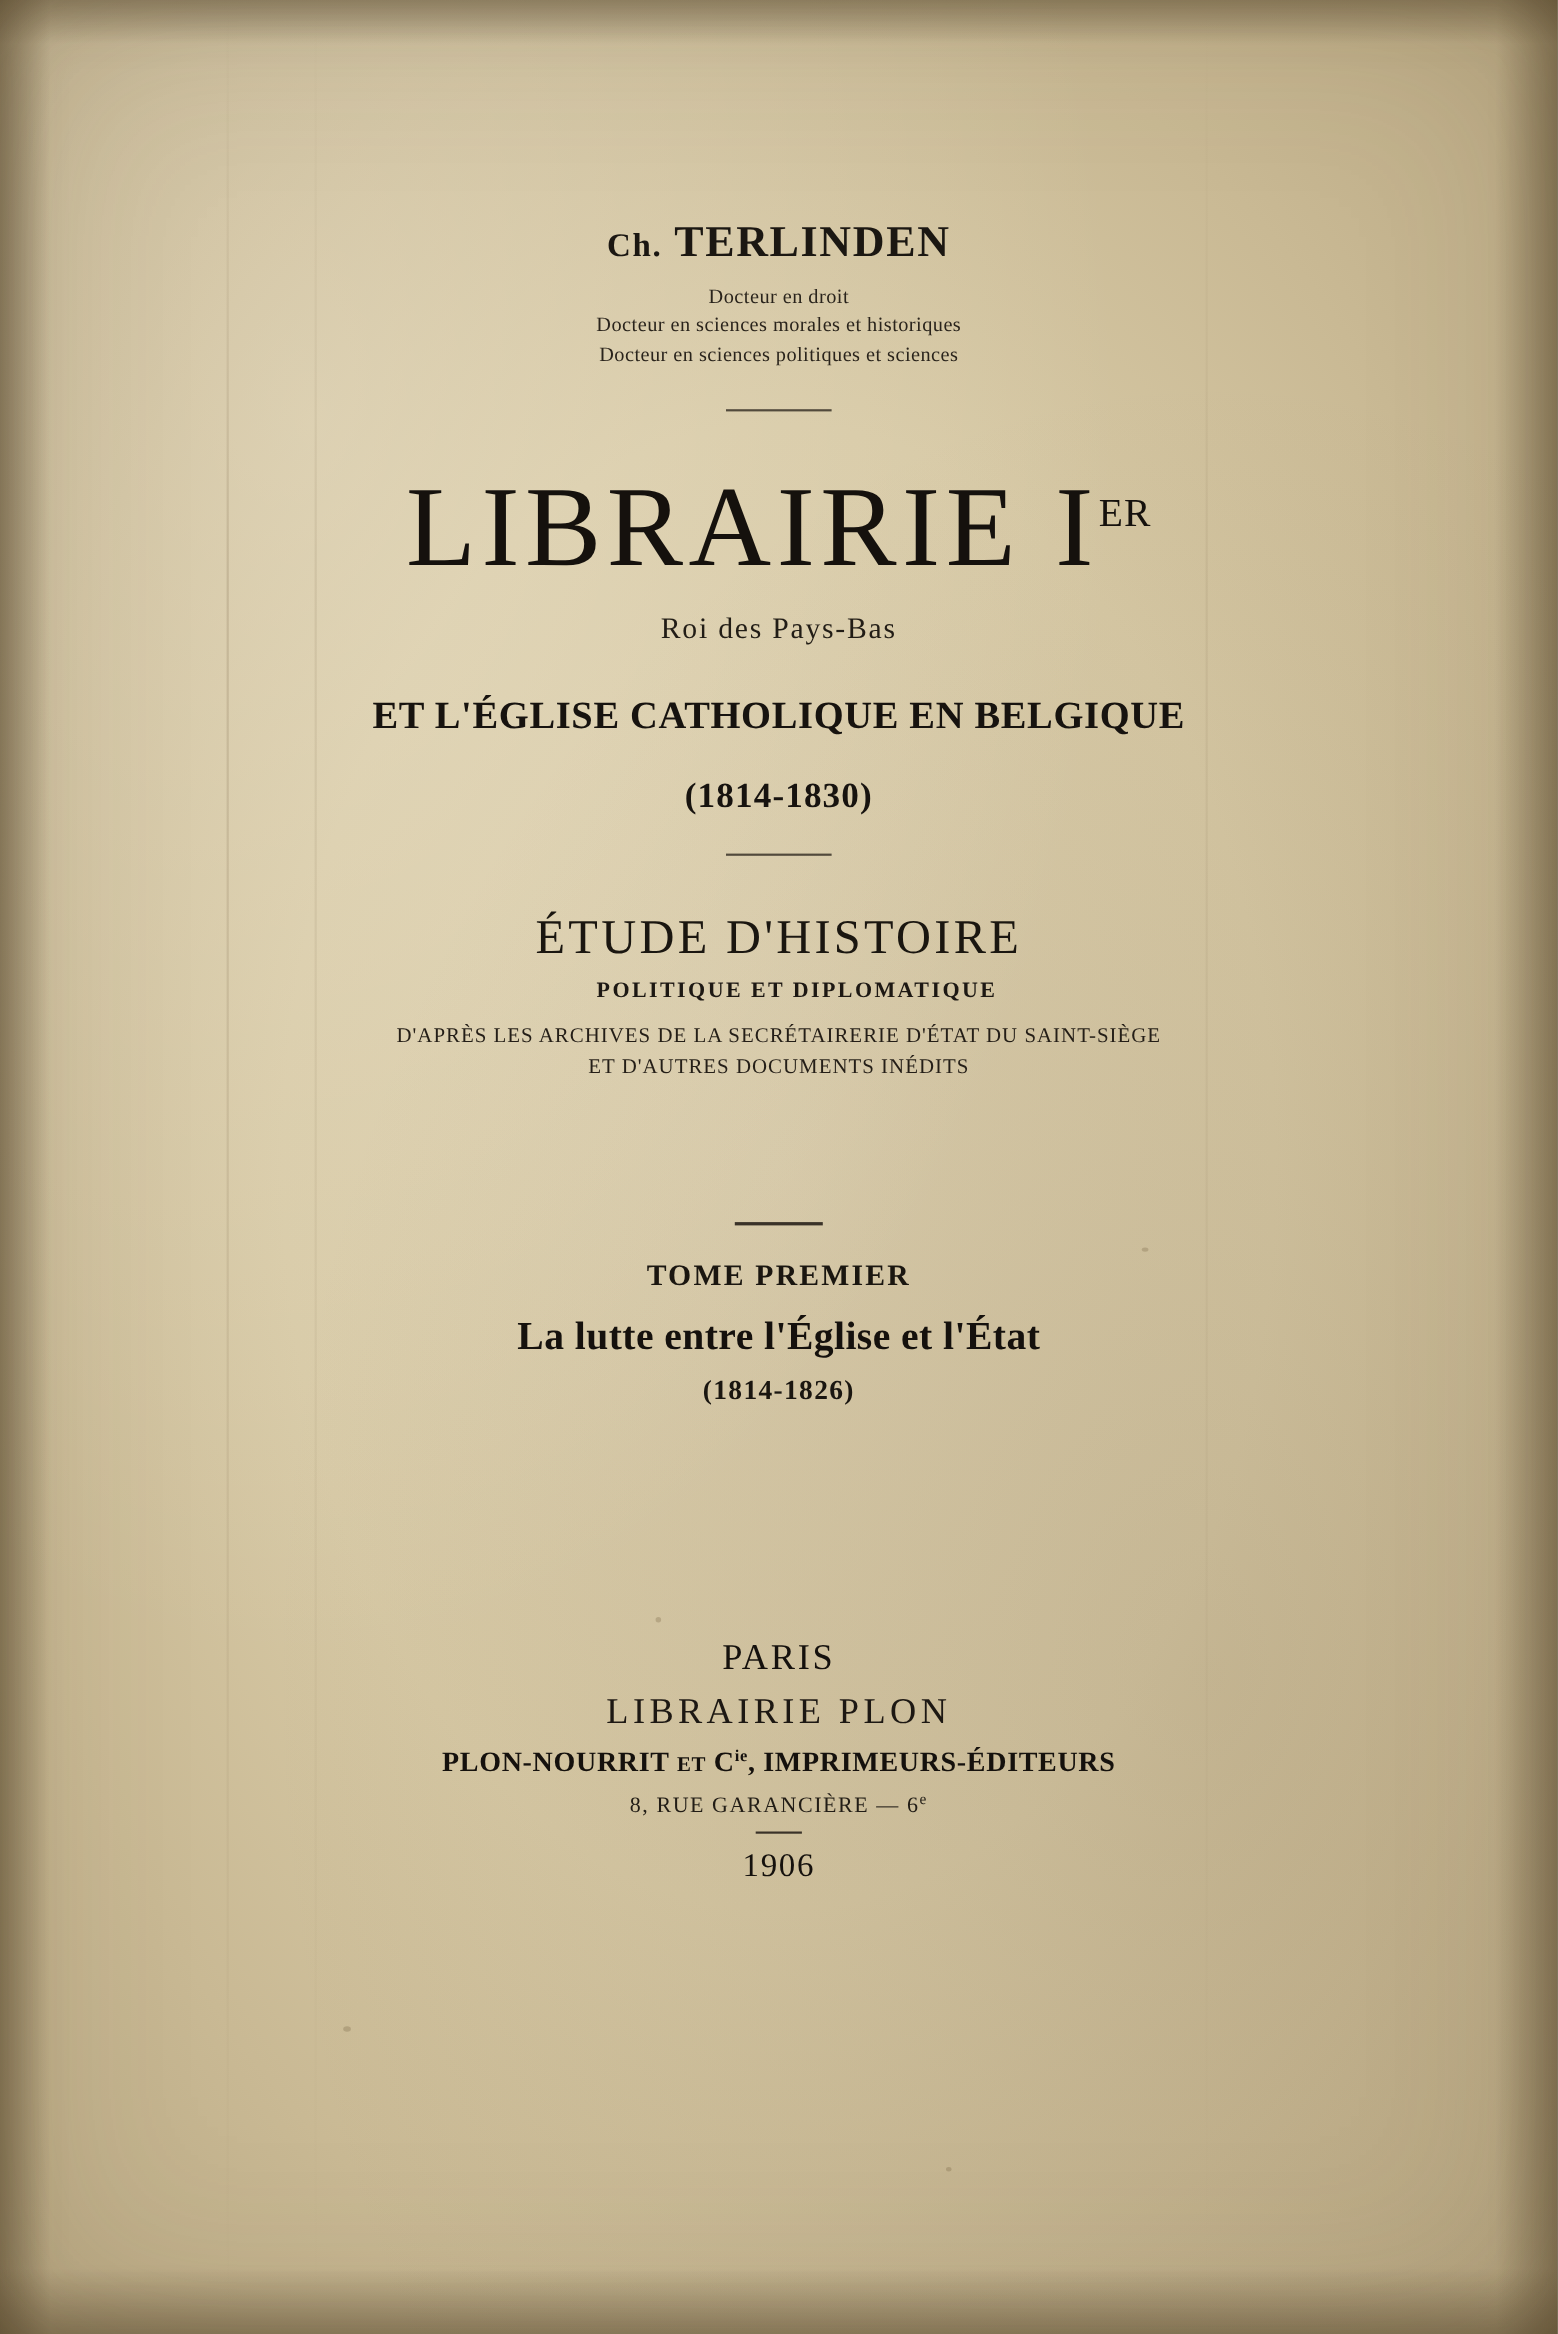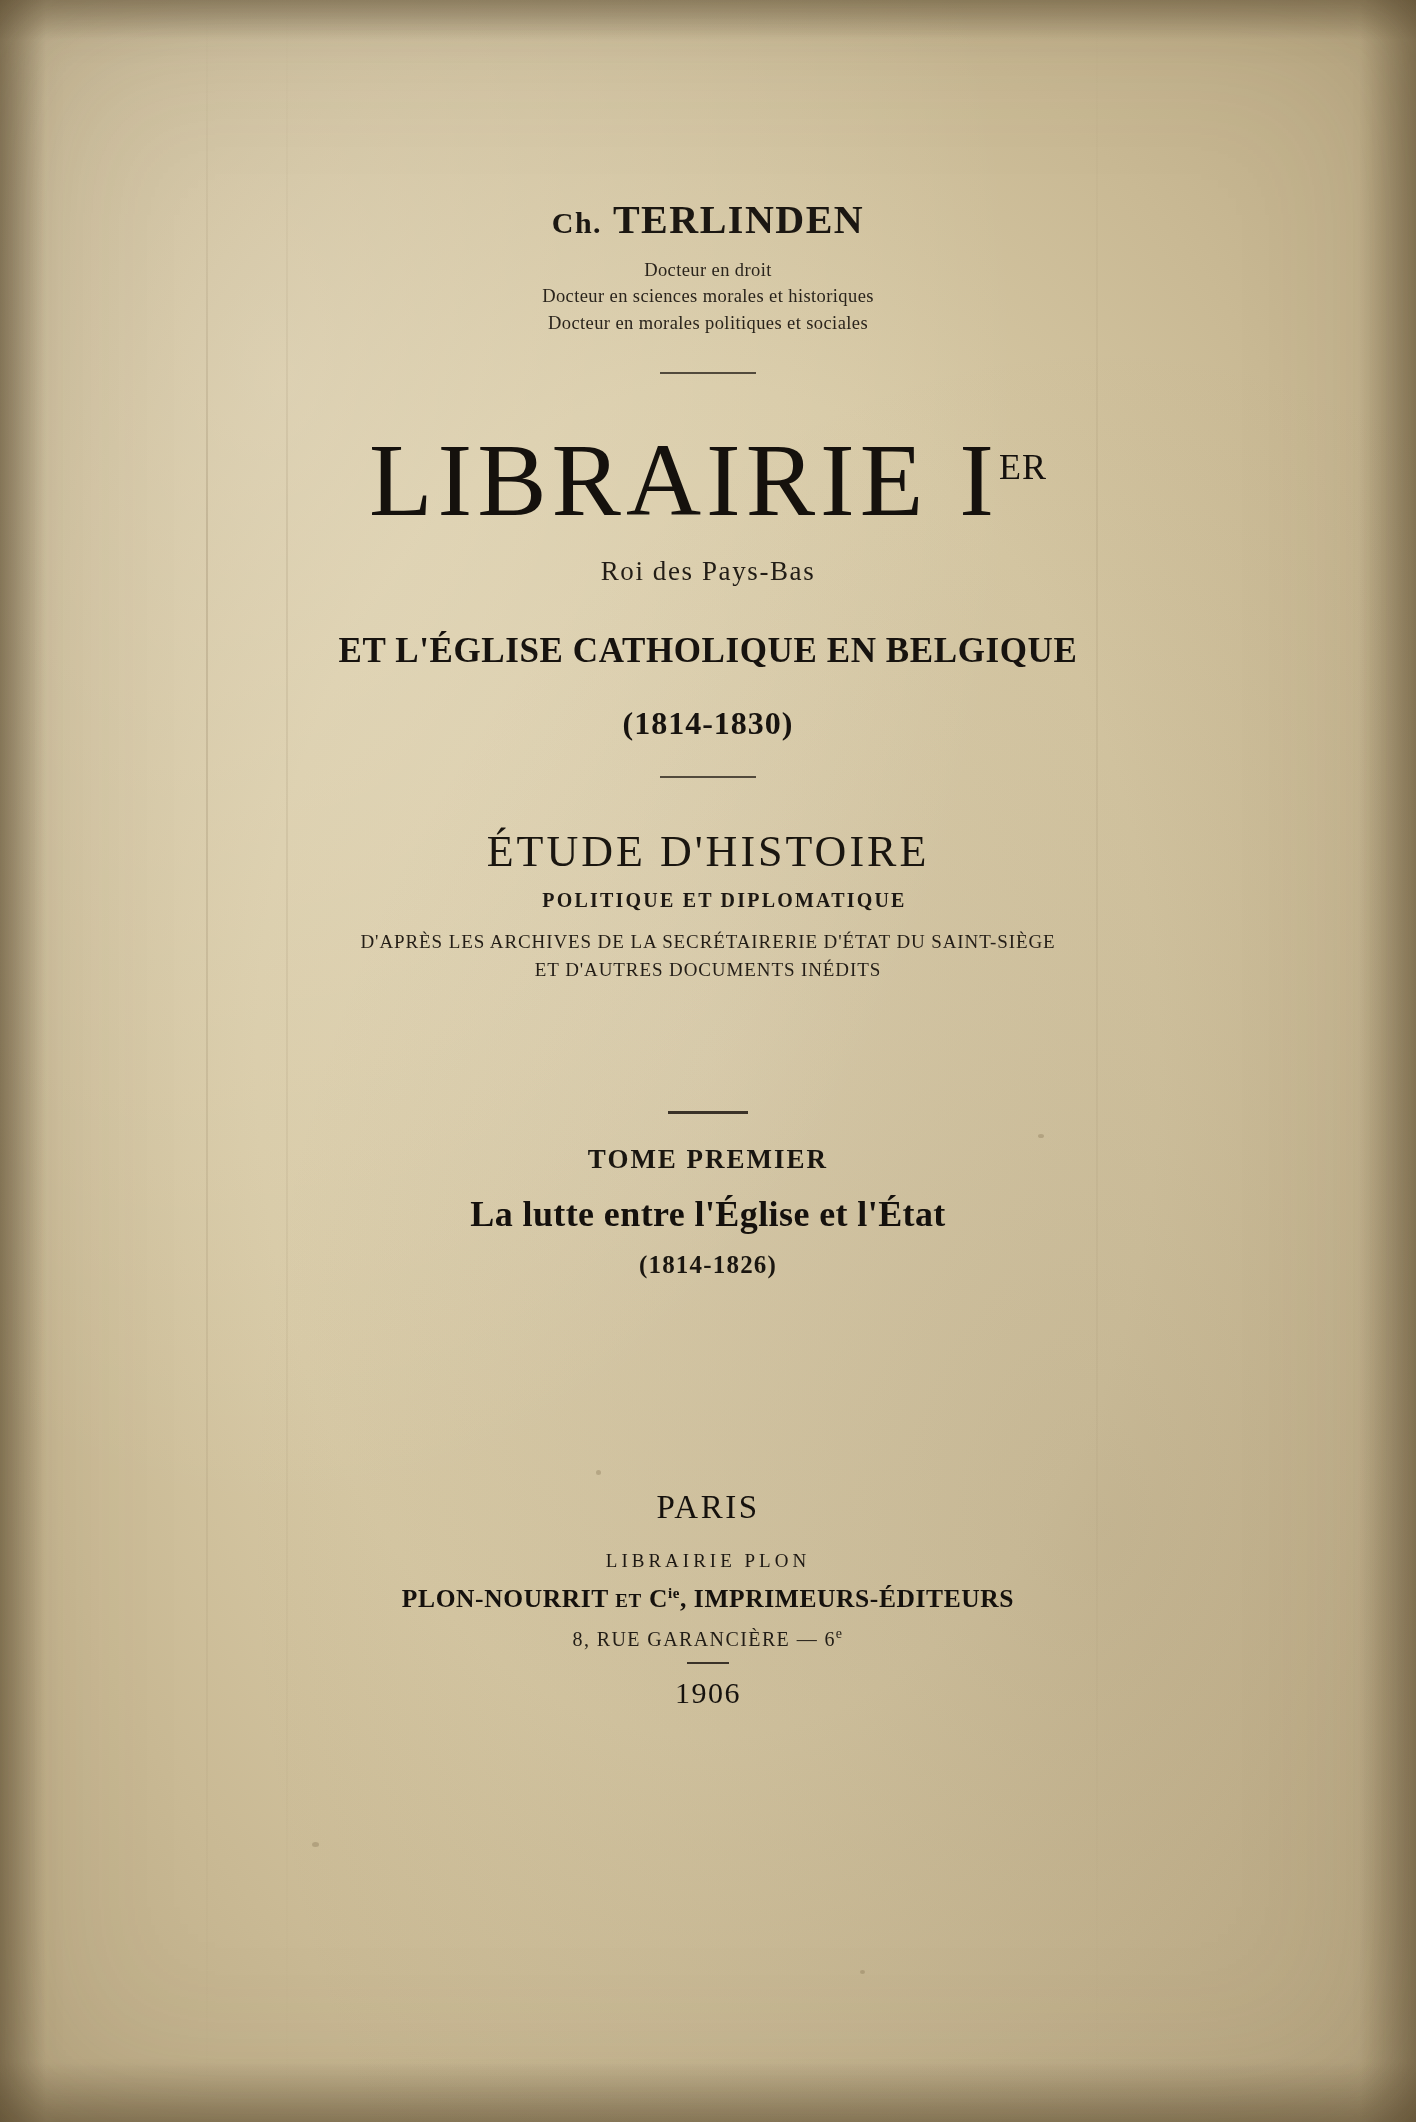--- a/index.html
+++ b/index.html
@@ -192,22 +192,22 @@
   .imprint {
     margin-top: 210px;
   }
   .city {
     font-size: 33px;
     font-weight: 400;
     letter-spacing: 2.5px;
     color: #15110d;
   }
   .publisher {
-    margin-top: 24px;
-    font-size: 19px;
+    margin-top: 12px;
+    font-size: 33px;
     letter-spacing: 4px;
     color: #1d1813;
   }
   .firm {
     margin-top: 12px;
     font-size: 25.5px;
     font-weight: 700;
     letter-spacing: 0.6px;
     color: #15110d;
   }
@@ -250,21 +250,21 @@
   <div class="content">
 
     <div class="author">
       <span class="sc">Ch.</span>
       <span>TERLINDEN</span>
     </div>
 
     <div class="degrees">
       <div>Docteur en droit</div>
       <div>Docteur en sciences morales et historiques</div>
-      <div>Docteur en morales politiques et sociales</div>
+      <div>Docteur en sciences politiques et sciences</div>
     </div>
 
     <div class="rule r1"></div>
 
     <div class="maintitle">
       <span>LIBRAIRIE I</span><span class="sup">ER</span>
     </div>
 
     <div class="subtitle-sc">Roi des Pays-Bas</div>
 

